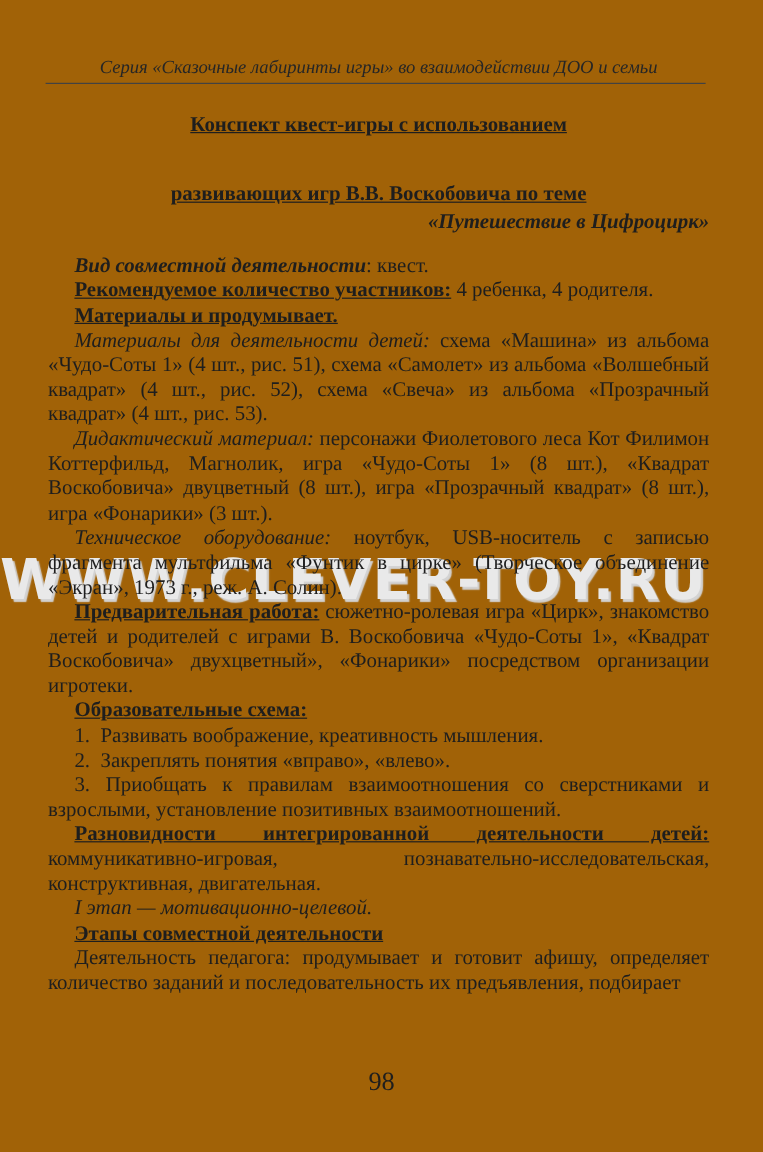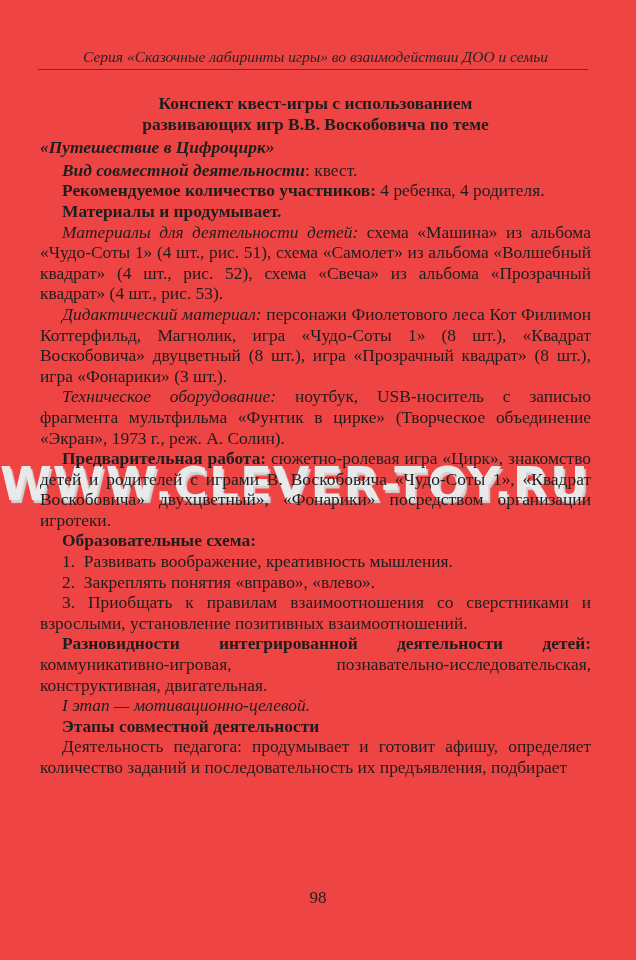--- a/index.html
+++ b/index.html
@@ -4,21 +4,21 @@
 <style>
   html, body {
     margin: 0;
     padding: 0;
     background: #ffffff;
   }
   .page {
     position: relative;
     width: 636px;
     height: 960px;
-    background: #ef4444;
+    background: #a16207;
     overflow: hidden;
     font-family: "Liberation Serif", serif;
     color: #1e1e1e;
   }
   .running-header {
     position: absolute;
     top: 48px;
     left: 40px;
     width: 551px;
     text-align: center;
@@ -67,42 +67,43 @@
     font-size: 17.4px;
     line-height: 20.6px;
     text-align: justify;
     text-indent: 22px;
     color: #1e1e1e;
   }
   .para.ct {
     text-align: center;
     text-indent: 0;
     font-weight: bold;
+    margin-top: 37px;
   }
   .para.ct-first {
     margin-top: 8px;
   }
   .para.ct-sub {
-    text-align: left;
+    text-align: right;
     text-indent: 0;
     font-weight: bold;
     font-style: italic;
     margin-top: 3px;
-    margin-bottom: 2px;
+    margin-bottom: 16px;
   }
-  .sb  { font-weight: bold; }
+  .sb  { font-weight: bold; text-decoration: underline; }
   .si  { font-style: italic; }
   .sbi { font-weight: bold; font-style: italic; }
   .page-number {
     position: absolute;
     top: 888px;
     left: 0;
     width: 636px;
     text-align: center;
-    font-size: 17px;
+    font-size: 22px;
     color: #1e1e1e;
     z-index: 2;
   }
 </style>
 </head>
 <body>
 
 <div class="page">
 
   <div class="running-header">Серия «Сказочные лабиринты игры» во взаимодействии ДОО и семьи</div>

